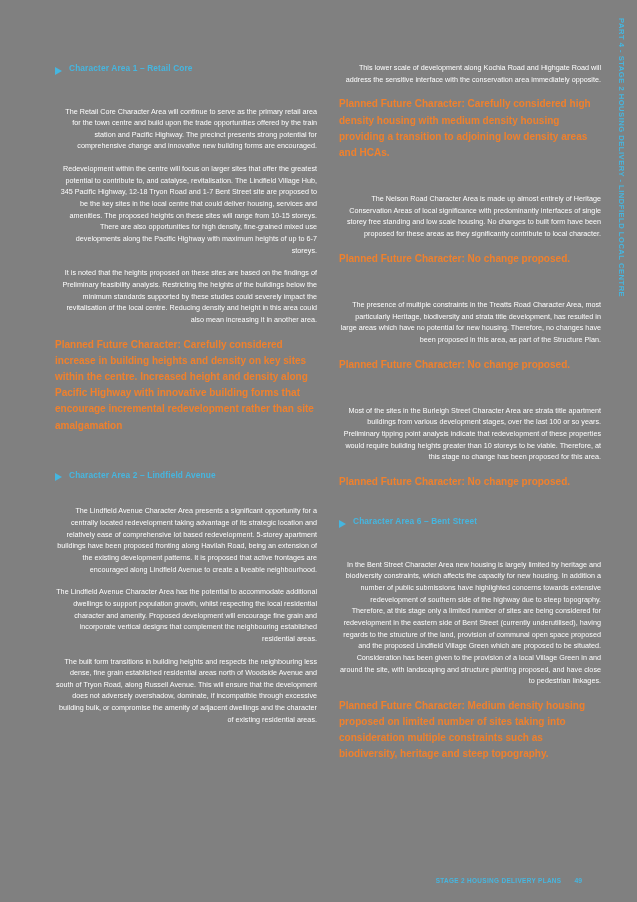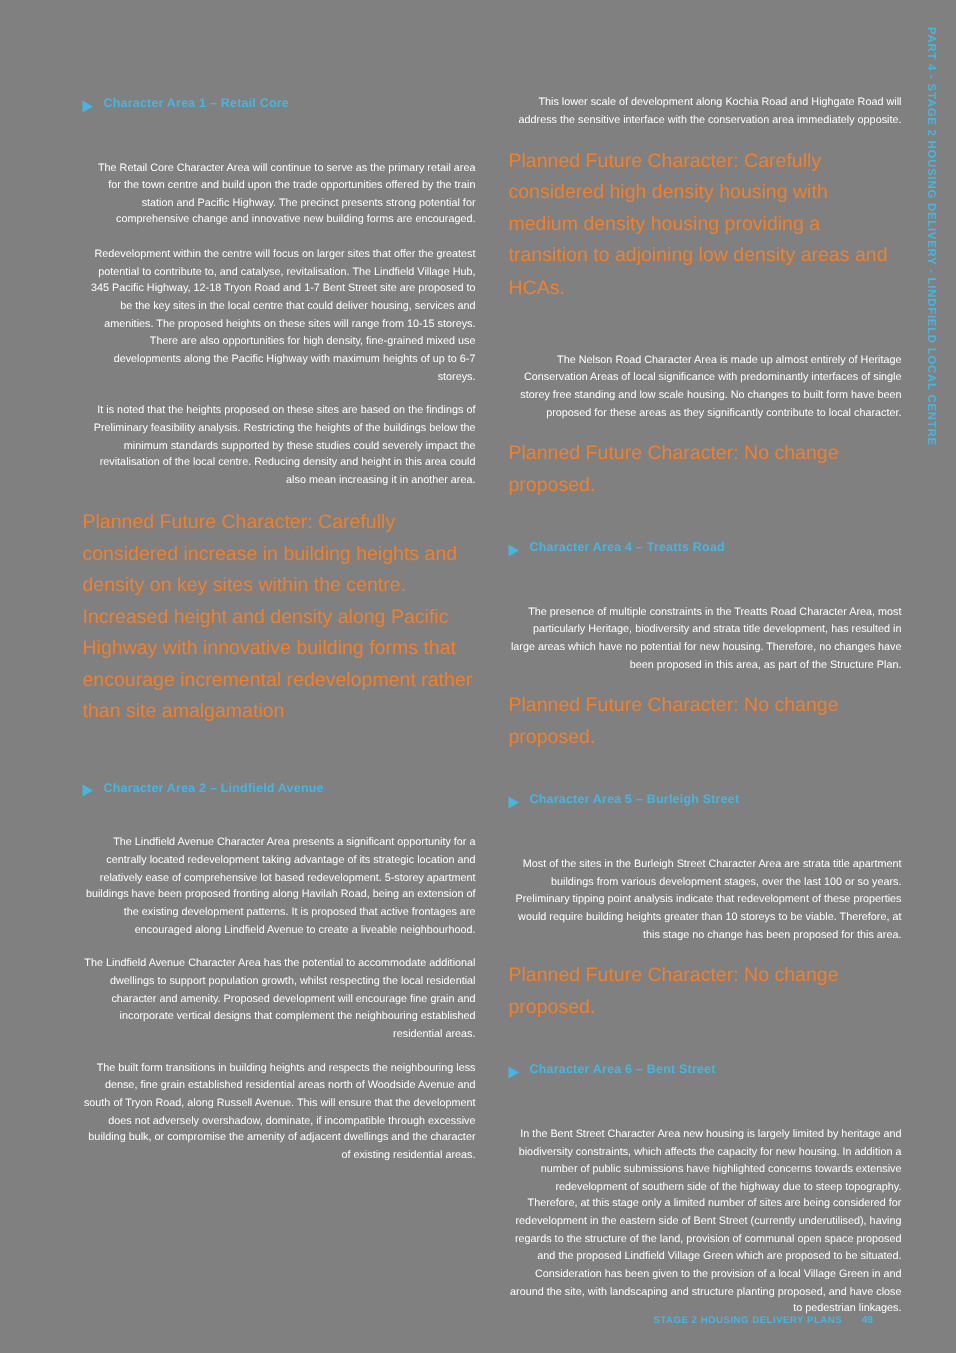--- a/index.html
+++ b/index.html
@@ -65,22 +65,22 @@
     color: #ffffff;
     font-size: 7.2px;
     line-height: 1.62;
     margin-bottom: 11px;
     text-align: right;
     letter-spacing: 0.01px;
   }
 
   p.planned {
     color: #f0802c;
-    font-size: 13px;
-    font-weight: normal;
+    font-size: 10px;
+    font-weight: bold;
     line-height: 1.62;
     margin-bottom: 11px;
     letter-spacing: 0.01px;
   }
 
   .gap-lg { height: 24px; }
   .gap-md { height: 14px; }
   .gap-sm { height: 7px; }
   .spacer-flex { flex: 1 1 auto; }
 
@@ -162,46 +162,39 @@
       <p class="planned">Planned Future Character: Carefully considered high density housing with medium density housing providing a transition to adjoining low density areas and HCAs.</p>
 
       <div class="gap-md"></div>
 
       <div class="gap-sm"></div>
       <p class="body">The Nelson Road Character Area is made up almost entirely of Heritage Conservation Areas of local significance with predominantly interfaces of single storey free standing and low scale housing. No changes to built form have been proposed for these areas as they significantly contribute to local character.</p>
       <p class="planned">Planned Future Character: No change proposed.</p>
 
       <div class="gap-md"></div>
 
-      <div class="section-head">
-        <span class="tri-icon"></span>
-        <span class="section-title">Character Area 4 – Treatts Road</span>
-      </div>
       <div class="gap-sm"></div>
       <p class="body">The presence of multiple constraints in the Treatts Road Character Area, most particularly Heritage, biodiversity and strata title development, has resulted in large areas which have no potential for new housing. Therefore, no changes have been proposed in this area, as part of the Structure Plan.</p>
       <p class="planned">Planned Future Character: No change proposed.</p>
 
       <div class="gap-md"></div>
 
-      <div class="section-head">
-        <span class="tri-icon"></span>
-        <span class="section-title">Character Area 5 – Burleigh Street</span>
-      </div>
       <div class="gap-sm"></div>
       <p class="body">Most of the sites in the Burleigh Street Character Area are strata title apartment buildings from various development stages, over the last 100 or so years. Preliminary tipping point analysis indicate that redevelopment of these properties would require building heights greater than 10 storeys to be viable. Therefore, at this stage no change has been proposed for this area.</p>
       <p class="planned">Planned Future Character: No change proposed.</p>
 
       <div class="gap-md"></div>
 
       <div class="section-head">
         <span class="tri-icon"></span>
         <span class="section-title">Character Area 6 – Bent Street</span>
       </div>
       <div class="gap-sm"></div>
       <p class="body">In the Bent Street Character Area new housing is largely limited by heritage and biodiversity constraints, which affects the capacity for new housing. In addition a number of public submissions have highlighted concerns towards extensive redevelopment of southern side of the highway due to steep topography. Therefore, at this stage only a limited number of sites are being considered for redevelopment in the eastern side of Bent Street (currently underutilised), having regards to the structure of the land, provision of communal open space proposed and the proposed Lindfield Village Green which are proposed to be situated. Consideration has been given to the provision of a local Village Green in and around the site, with landscaping and structure planting proposed, and have close to pedestrian linkages.</p>
+      <p class="planned">Planned Future Character: Medium density housing proposed on limited number of sites taking into consideration multiple constraints such as biodiversity, heritage and steep topography.</p>
 
       <div class="spacer-flex"></div>
     </div>
 
   </div>
 
   <div class="side-strip">
     <span class="side-strip-text">PART 4 - STAGE 2 HOUSING DELIVERY - LINDFIELD LOCAL CENTRE</span>
   </div>
 

